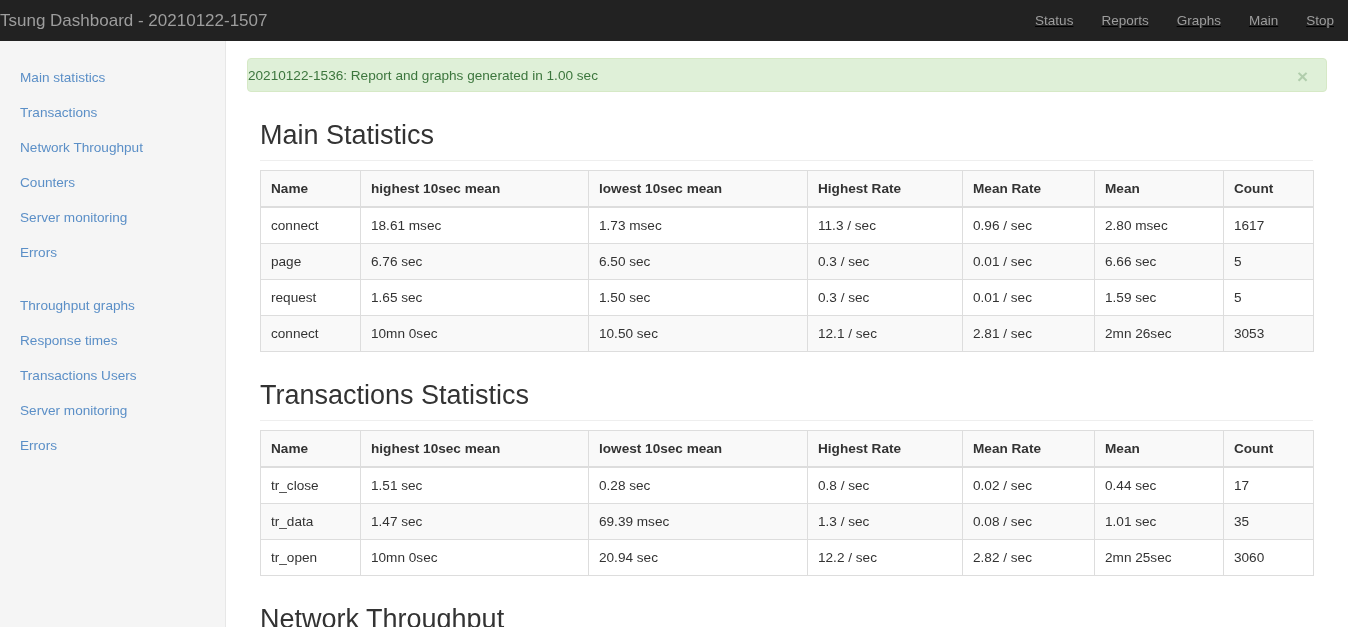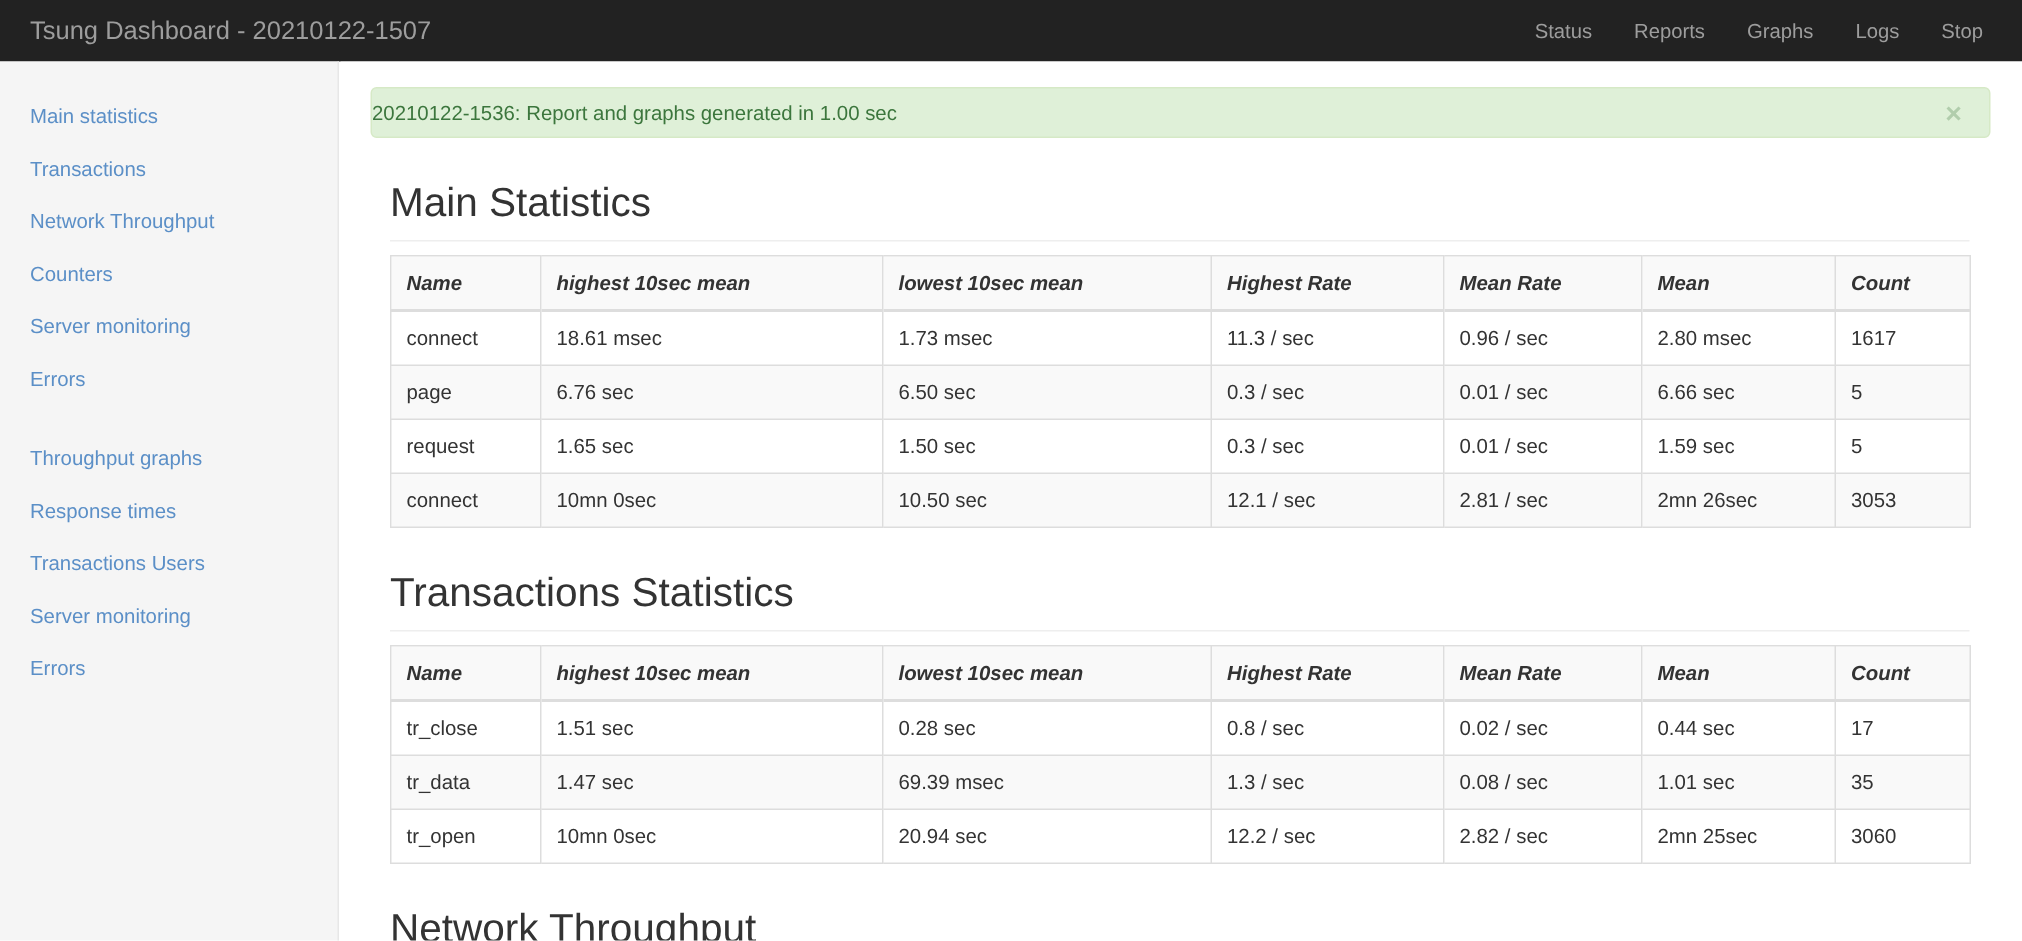--- a/index.html
+++ b/index.html
@@ -22,26 +22,25 @@
     display: flex;
     align-items: center;
     justify-content: space-between;
   }
   .navbar-brand {
     color: #9d9d9d;
     font-size: 17px;
     line-height: 41px;
     white-space: nowrap;
     text-decoration: none;
-    margin-left: 20px;
   }
   .navbar-nav {
     display: flex;
     height: 41px;
-    padding-right: 12px;
+    text-decoration: underline;
   }
   .navbar-nav .nav-link {
     color: #9d9d9d;
     font-size: 13.5px;
     line-height: 41px;
     padding: 0 14px;
     text-decoration: none;
     white-space: nowrap;
   }
 
@@ -136,21 +135,20 @@
     line-height: 19px;
     vertical-align: middle;
     overflow: hidden;
     white-space: nowrap;
   }
   table.stats th {
     font-weight: bold;
     background: #f9f9f9;
     border-bottom-width: 2px;
     border-bottom-color: #dddddd;
-    font-style: italic;
   }
   table.stats tbody tr:nth-child(odd)  td { background: #ffffff; }
   table.stats tbody tr:nth-child(even) td { background: #f9f9f9; }
 
   
   col.c0 { width: 100px; }
   col.c1 { width: 228px; }
   col.c2 { width: 219px; }
   col.c3 { width: 155px; }
   col.c4 { width: 132px; }
@@ -159,21 +157,21 @@
 </style>
 </head>
 <body>
 
 <div class="navbar">
   <a class="navbar-brand" href="#">Tsung Dashboard - 20210122-1507</a>
   <div class="navbar-nav">
     <a class="nav-link" href="#">Status</a>
     <a class="nav-link" href="#">Reports</a>
     <a class="nav-link" href="#">Graphs</a>
-    <a class="nav-link" href="#">Logs</a>
+    <a class="nav-link" href="#">Main</a>
     <a class="nav-link" href="#">Stop</a>
   </div>
 </div>
 
 <div class="sidebar">
   <a class="nav-item" href="#">Main statistics</a>
   <a class="nav-item" href="#">Transactions</a>
   <a class="nav-item" href="#">Network Throughput</a>
   <a class="nav-item" href="#">Counters</a>
   <a class="nav-item" href="#">Server monitoring</a>

